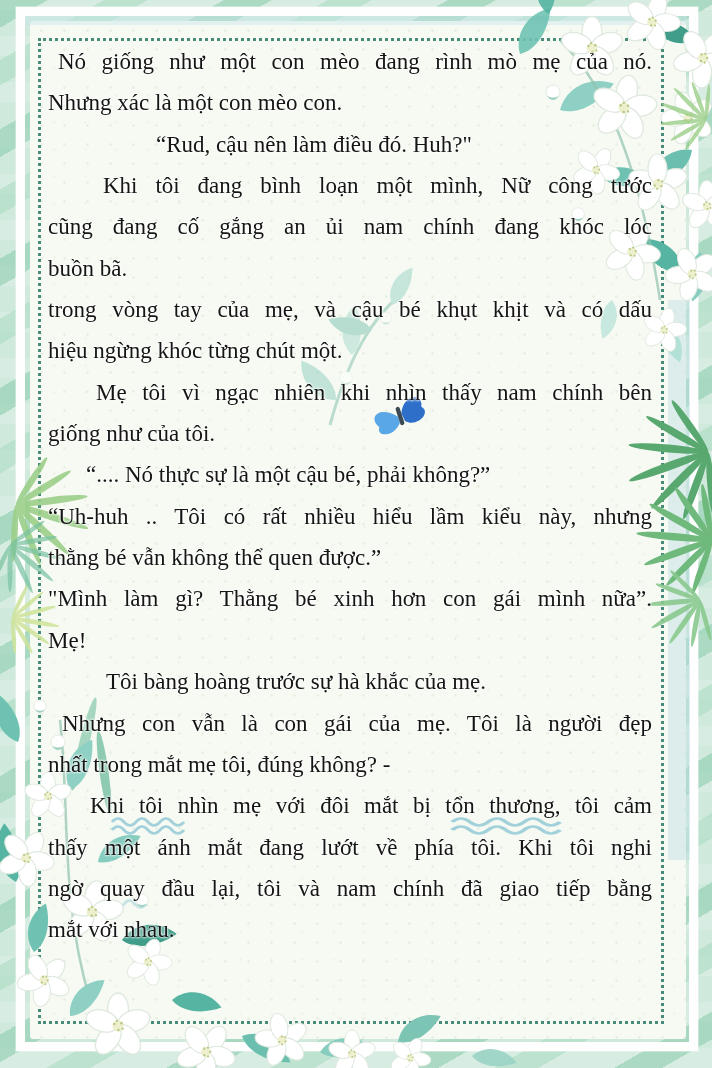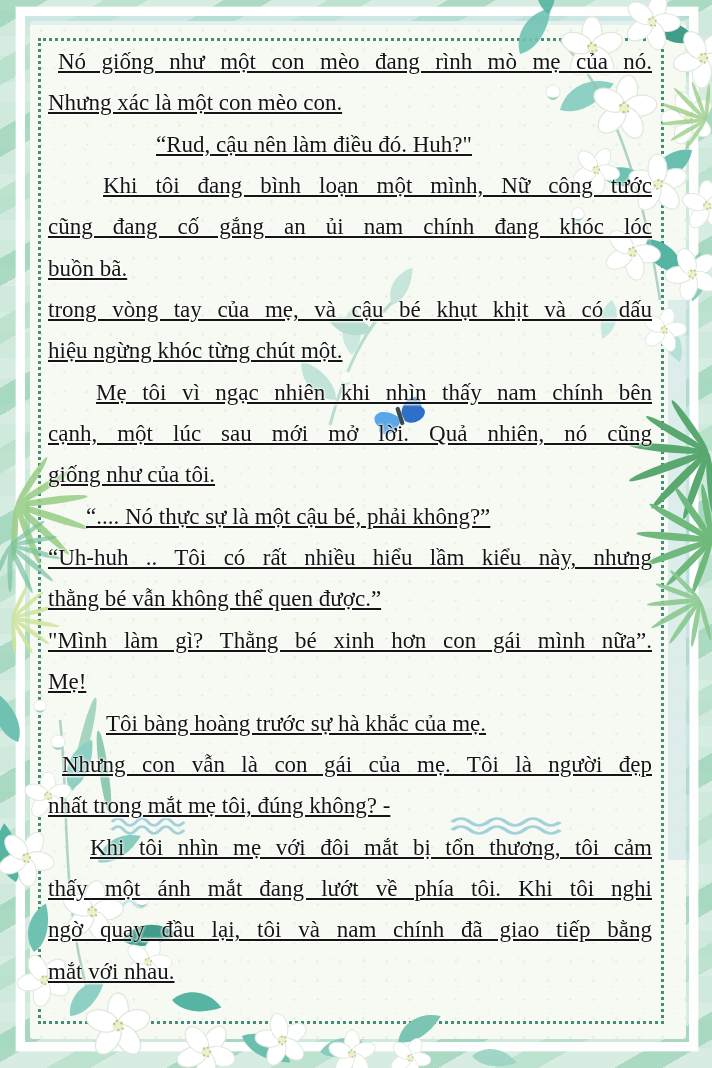--- a/index.html
+++ b/index.html
@@ -30,21 +30,20 @@
   }
   .dotted{
     position:absolute;left:38px;top:38px;width:626px;height:986px;
     box-sizing:border-box;border:3px dotted #35816f;z-index:3;opacity:.9;
   }
   svg.decor{position:absolute;left:0;top:0;z-index:4;pointer-events:none;}
   .textblock{
     position:absolute;left:48px;top:41px;width:604px;z-index:5;
     color:#151515;font-size:23px;line-height:41.35px;
     text-shadow:0 0 3px rgba(255,255,255,.95),0 0 3px rgba(255,255,255,.9),0 0 2px rgba(255,255,255,.9);
-    text-decoration:underline;
   }
   .line{height:41.35px;overflow:hidden;}
   .al-justify{text-align:justify;text-align-last:justify;text-justify:inter-word;}
   .al-left{text-align:left;}
   .al-center{text-align:left;}
 </style>
 </head>
 <body>
 
 <div class="stage">
@@ -212,21 +211,20 @@
   <div class="textblock" id="text-block">
       <div class="line al-justify" style="text-indent: 10px;">Nó giống như một con mèo đang rình mò mẹ của nó.</div>
       <div class="line al-left">Nhưng xác là một con mèo con.</div>
       <div class="line al-left" style="text-indent: 108px;">“Rud, cậu nên làm điều đó. Huh?"</div>
       <div class="line al-justify" style="text-indent: 55px;">Khi tôi đang bình loạn một mình, Nữ công tước</div>
       <div class="line al-justify">cũng đang cố gắng an ủi nam chính đang khóc lóc</div>
       <div class="line al-left">buồn bã.</div>
       <div class="line al-justify">trong vòng tay của mẹ, và cậu bé khụt khịt và có dấu</div>
       <div class="line al-left">hiệu ngừng khóc từng chút một.</div>
       <div class="line al-justify" style="text-indent: 48px;">Mẹ tôi vì ngạc nhiên khi nhìn thấy nam chính bên</div>
-      <div class="line al-justify">cạnh, một lúc sau mới mở lời. Quả nhiên, nó cũng</div>
       <div class="line al-left">giống như của tôi.</div>
       <div class="line al-left" style="text-indent: 38px;">“.... Nó thực sự là một cậu bé, phải không?”</div>
       <div class="line al-justify">“Uh-huh .. Tôi có rất nhiều hiểu lầm kiểu này, nhưng</div>
       <div class="line al-left">thằng bé vẫn không thể quen được.”</div>
       <div class="line al-justify">"Mình làm gì? Thằng bé xinh hơn con gái mình nữa”.</div>
       <div class="line al-center">Mẹ!</div>
       <div class="line al-left" style="text-indent: 58px;">Tôi bàng hoàng trước sự hà khắc của mẹ.</div>
       <div class="line al-justify" style="text-indent: 14px;">Nhưng con vẫn là con gái của mẹ. Tôi là người đẹp</div>
       <div class="line al-left">nhất trong mắt mẹ tôi, đúng không? -</div>
       <div class="line al-justify" style="text-indent: 42px;">Khi tôi nhìn mẹ với đôi mắt bị tổn thương, tôi cảm</div>

